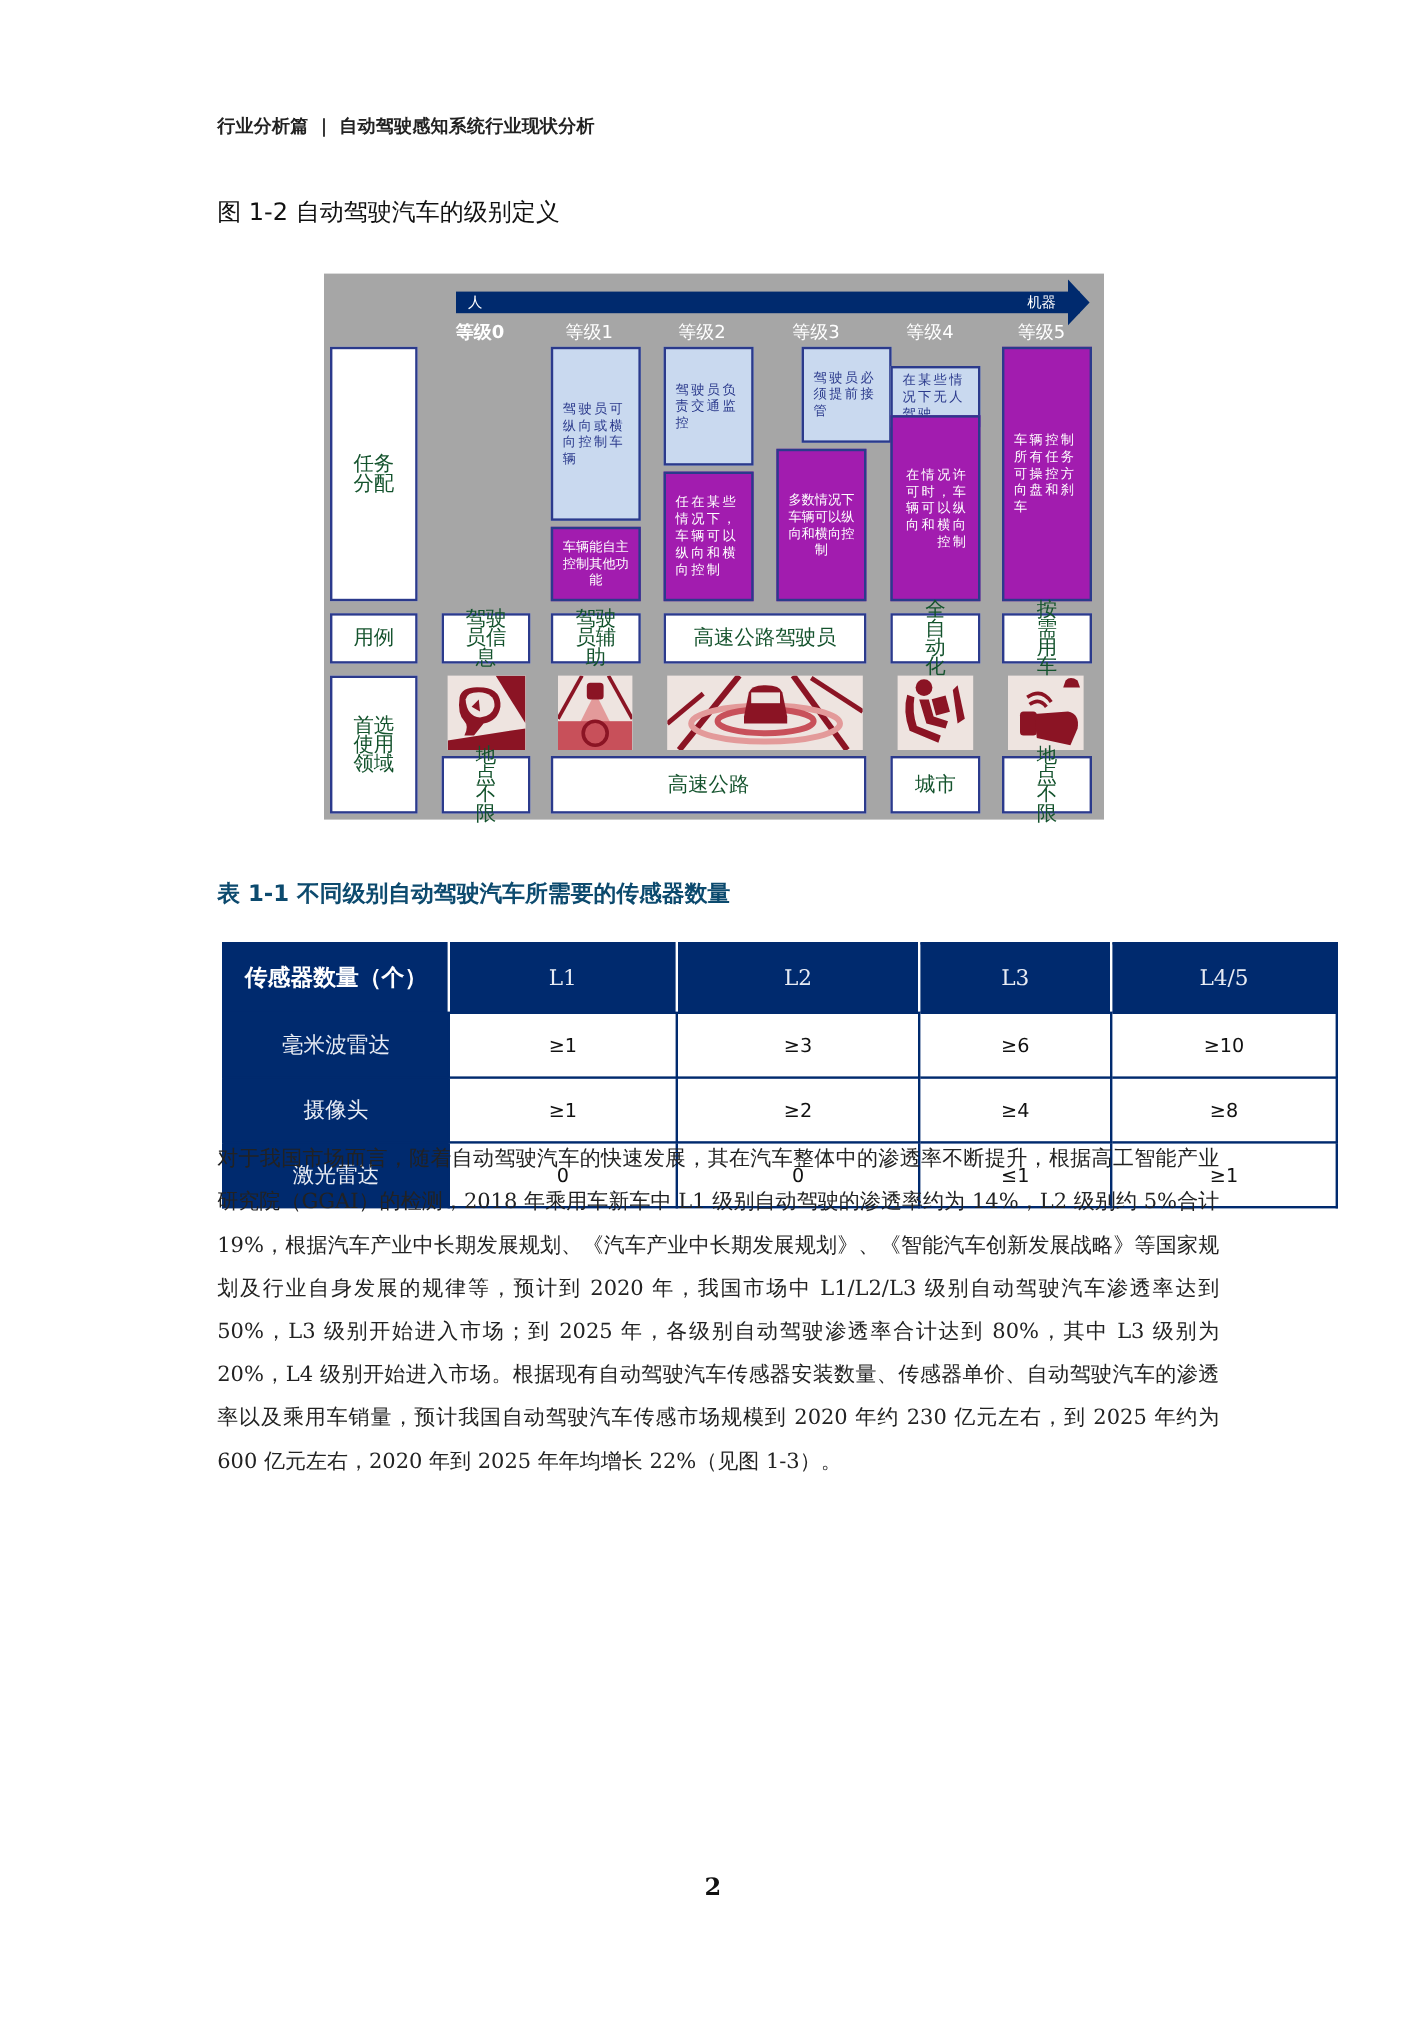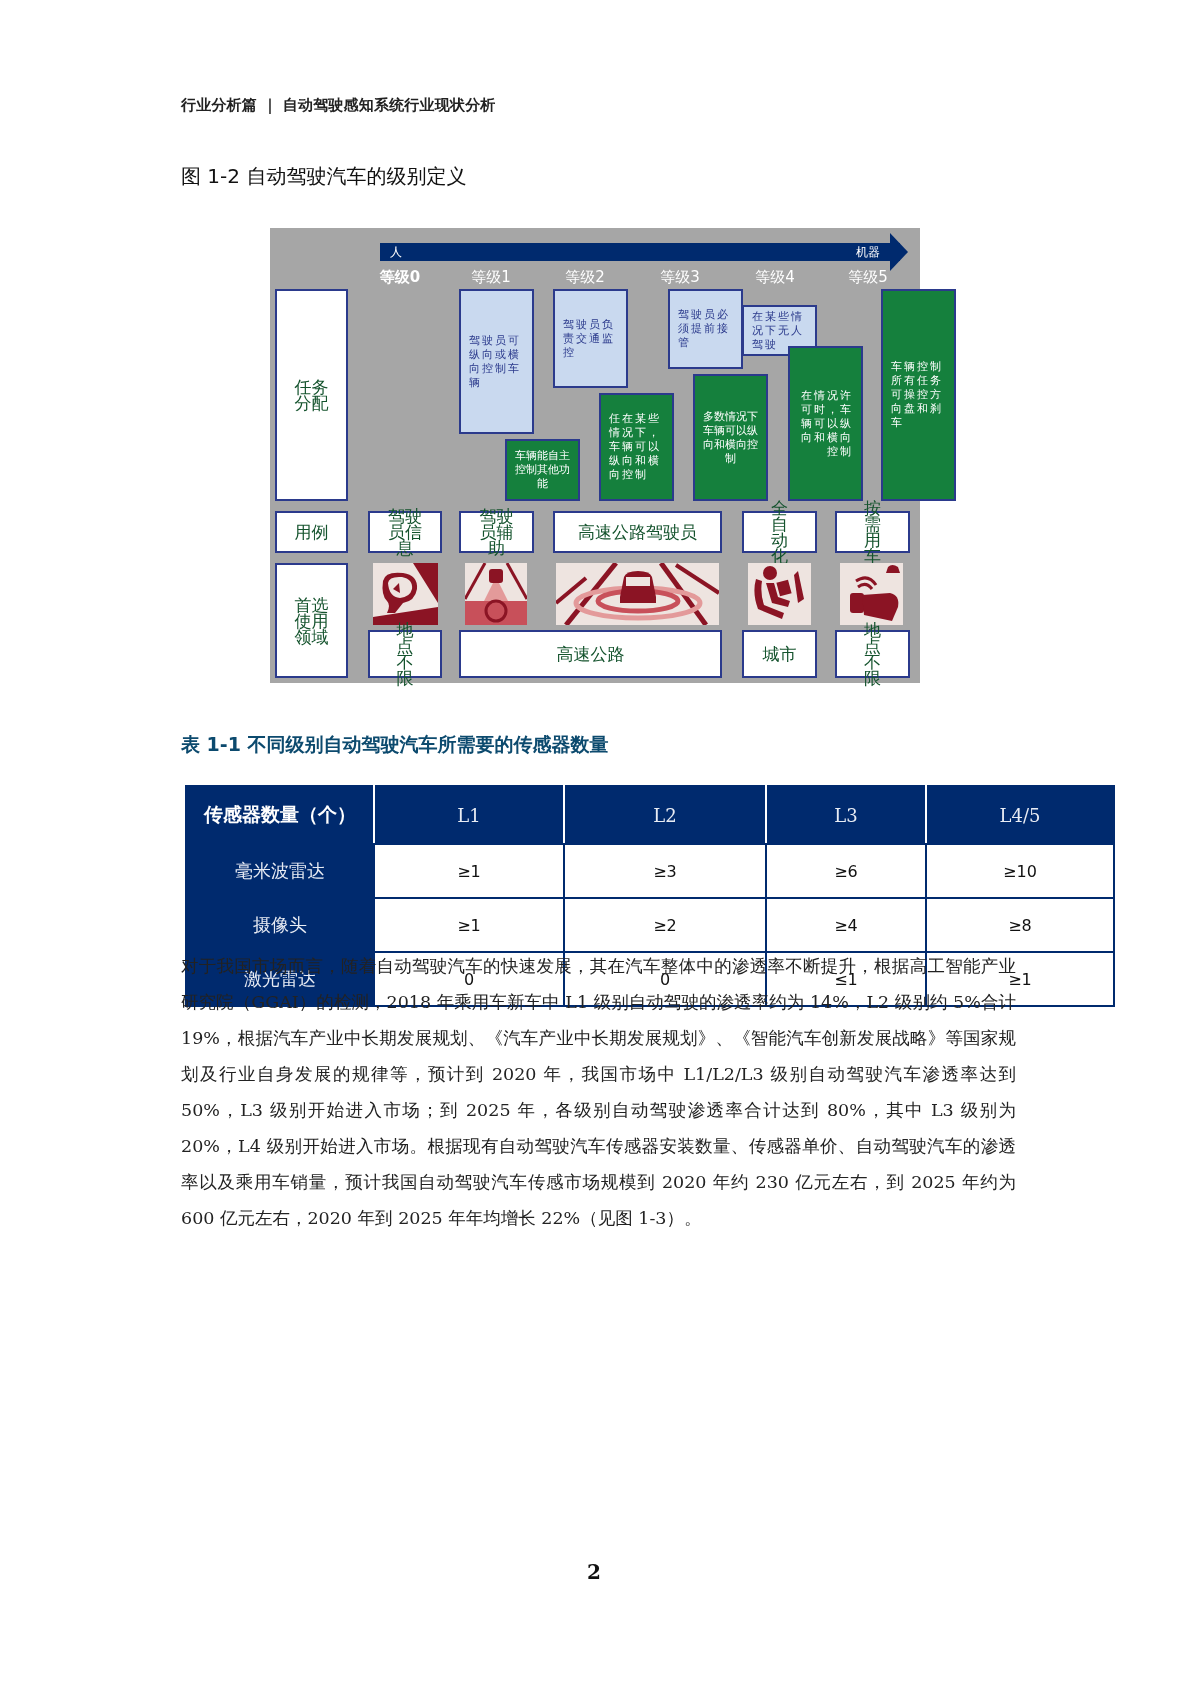--- a/index.html
+++ b/index.html
@@ -40,21 +40,21 @@
   .level-label {
     position: absolute; top: 40px; color: #fff; font-size: 15px; text-align: center; width: 76px;
   }
   .box {
     position: absolute; box-sizing: border-box; border: 2px solid #2b3a8c;
     font-size: 11px; line-height: 14px; padding: 6px 8px; letter-spacing: 2px;
     display: flex; align-items: center;
   }
   .box.white { background: #fff; color: #14532d; justify-content: center; text-align: center; letter-spacing: 0; font-size: 17px; line-height: 16px; }
   .box.light { background: #c9d9ef; color: #2b3a8c; }
-  .box.dark { background: #15803d; color: #fff; margin-left: 46px; }
+  .box.dark { background: #a21caf; color: #fff; }
   .box.dark.center { justify-content: center; text-align: center; letter-spacing: 0; }
   .pic {
     position: absolute; box-sizing: border-box; background: #eee4e0; overflow: hidden;
   }
 
   
   table.sensors {
     position: absolute; left: 185px; top: 785px; border-collapse: collapse;
     font-family: "DejaVu Serif", serif;
   }

